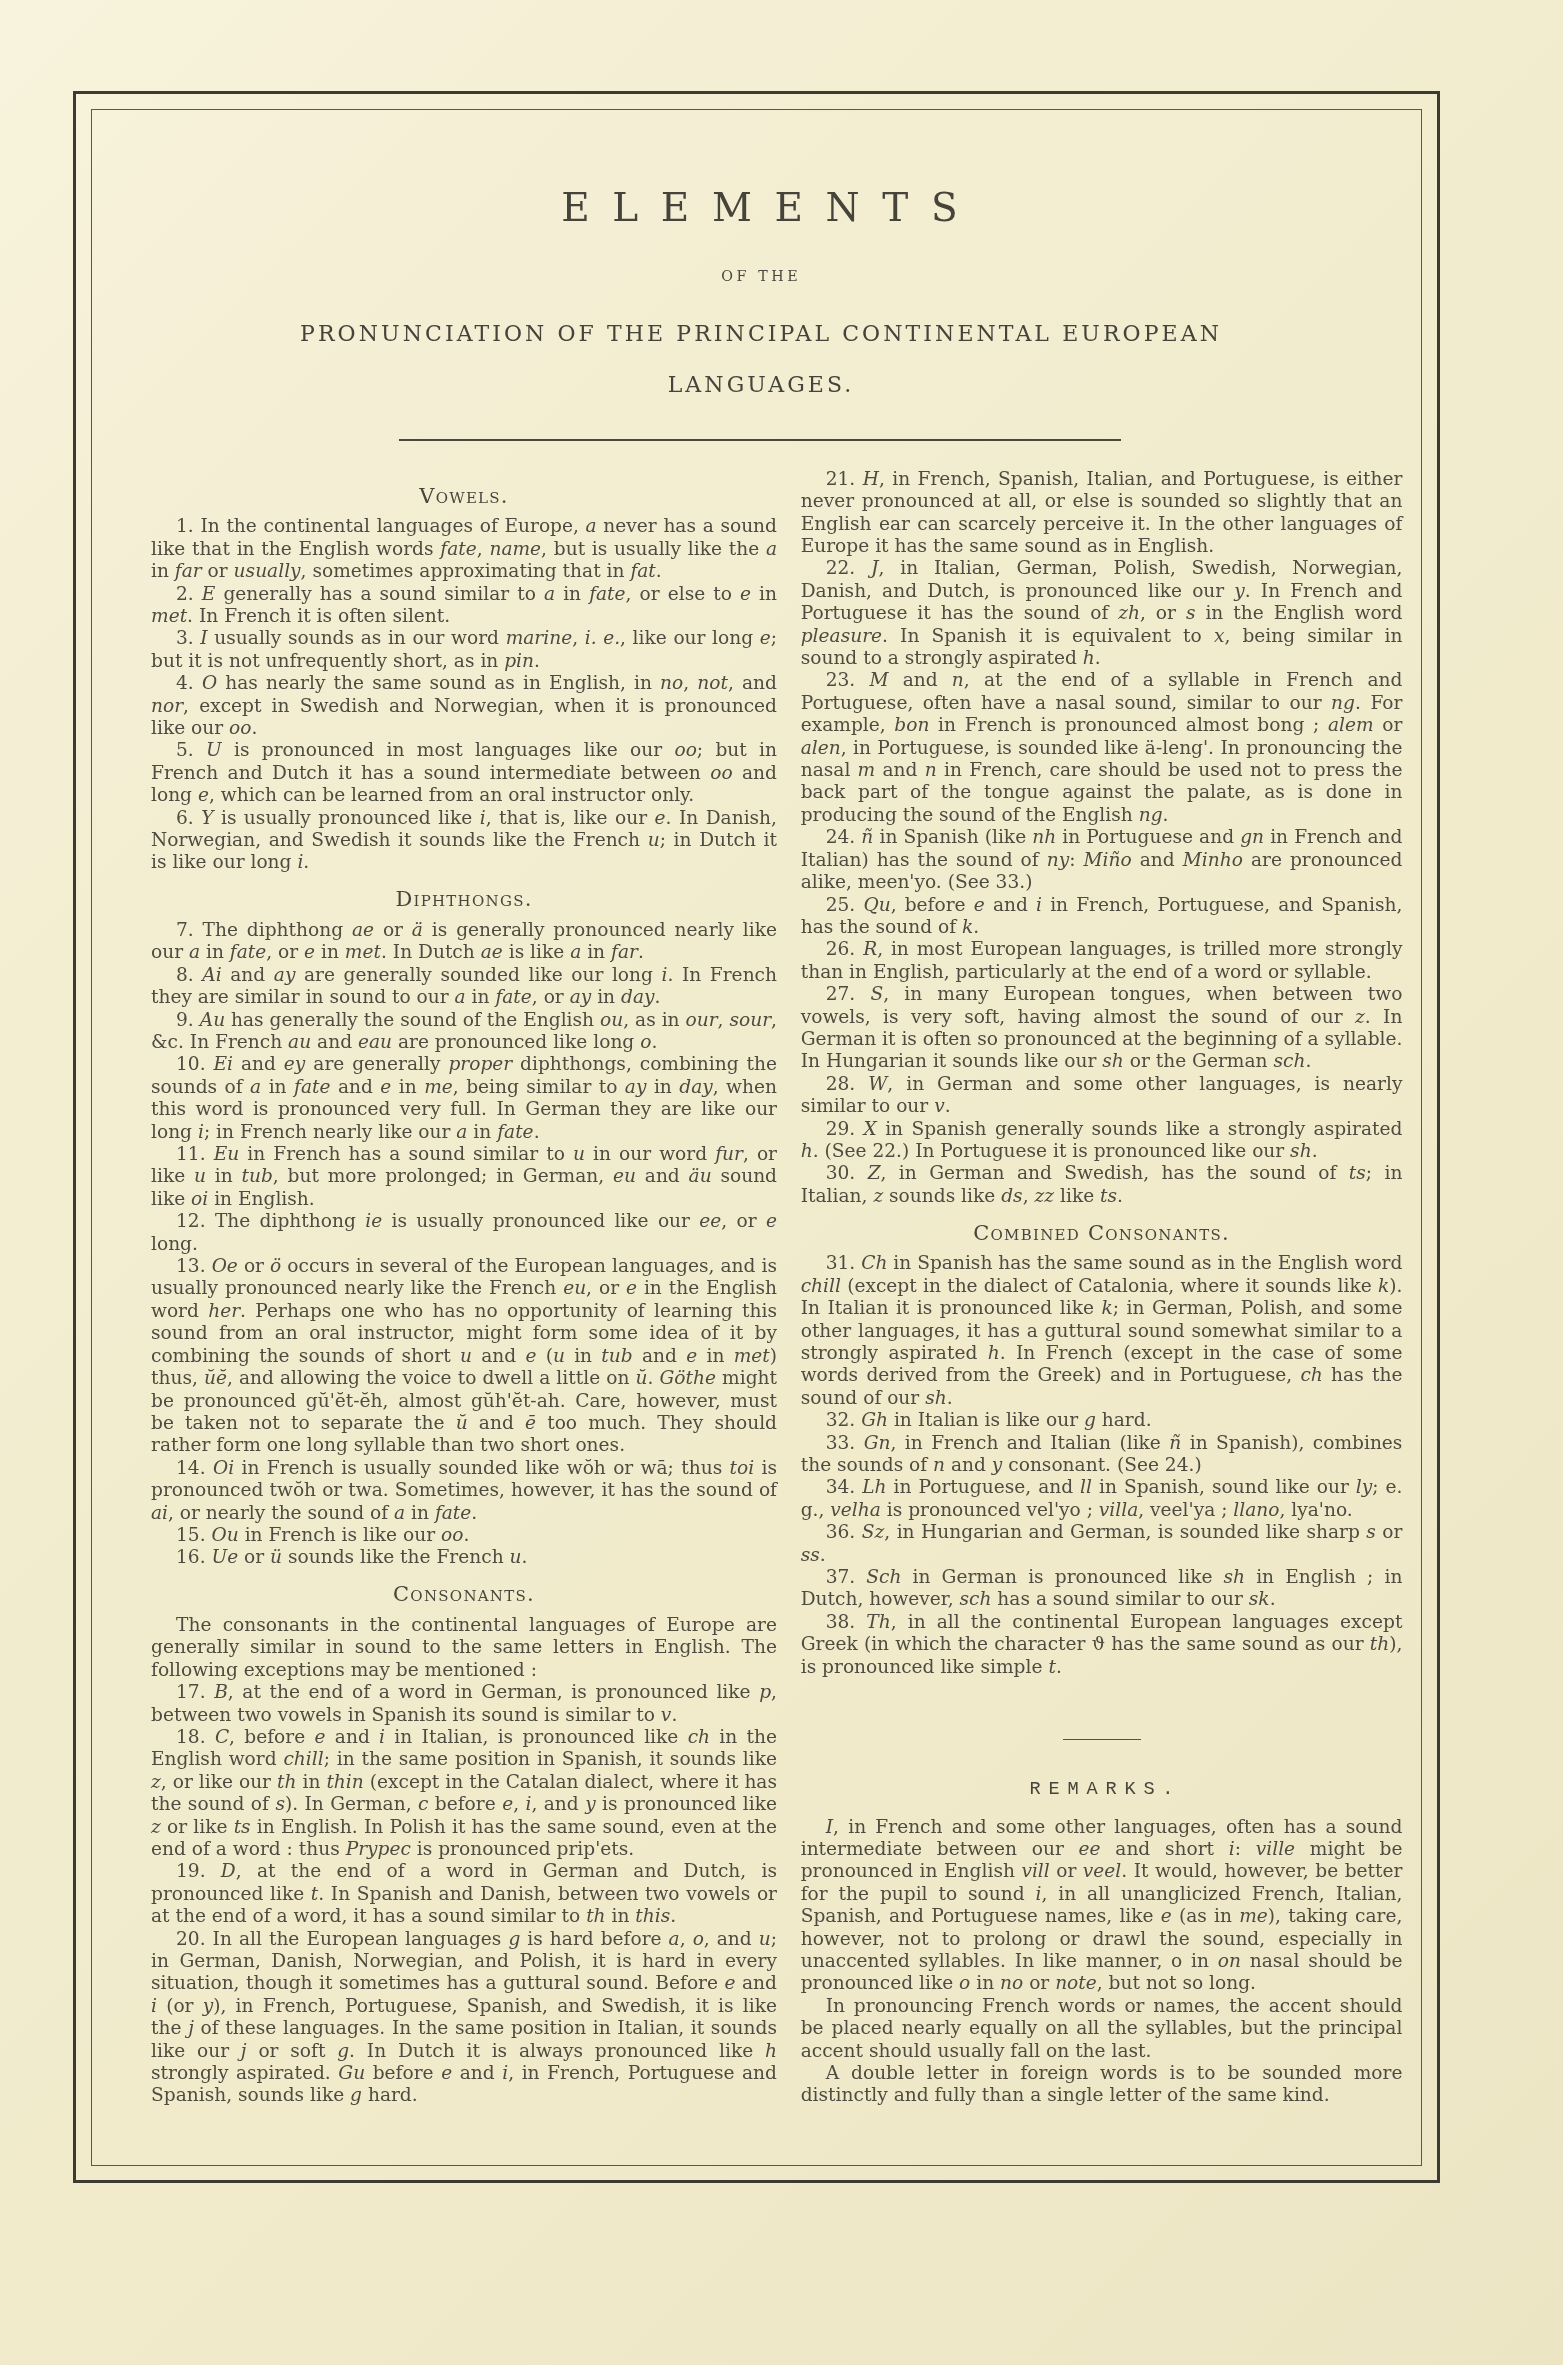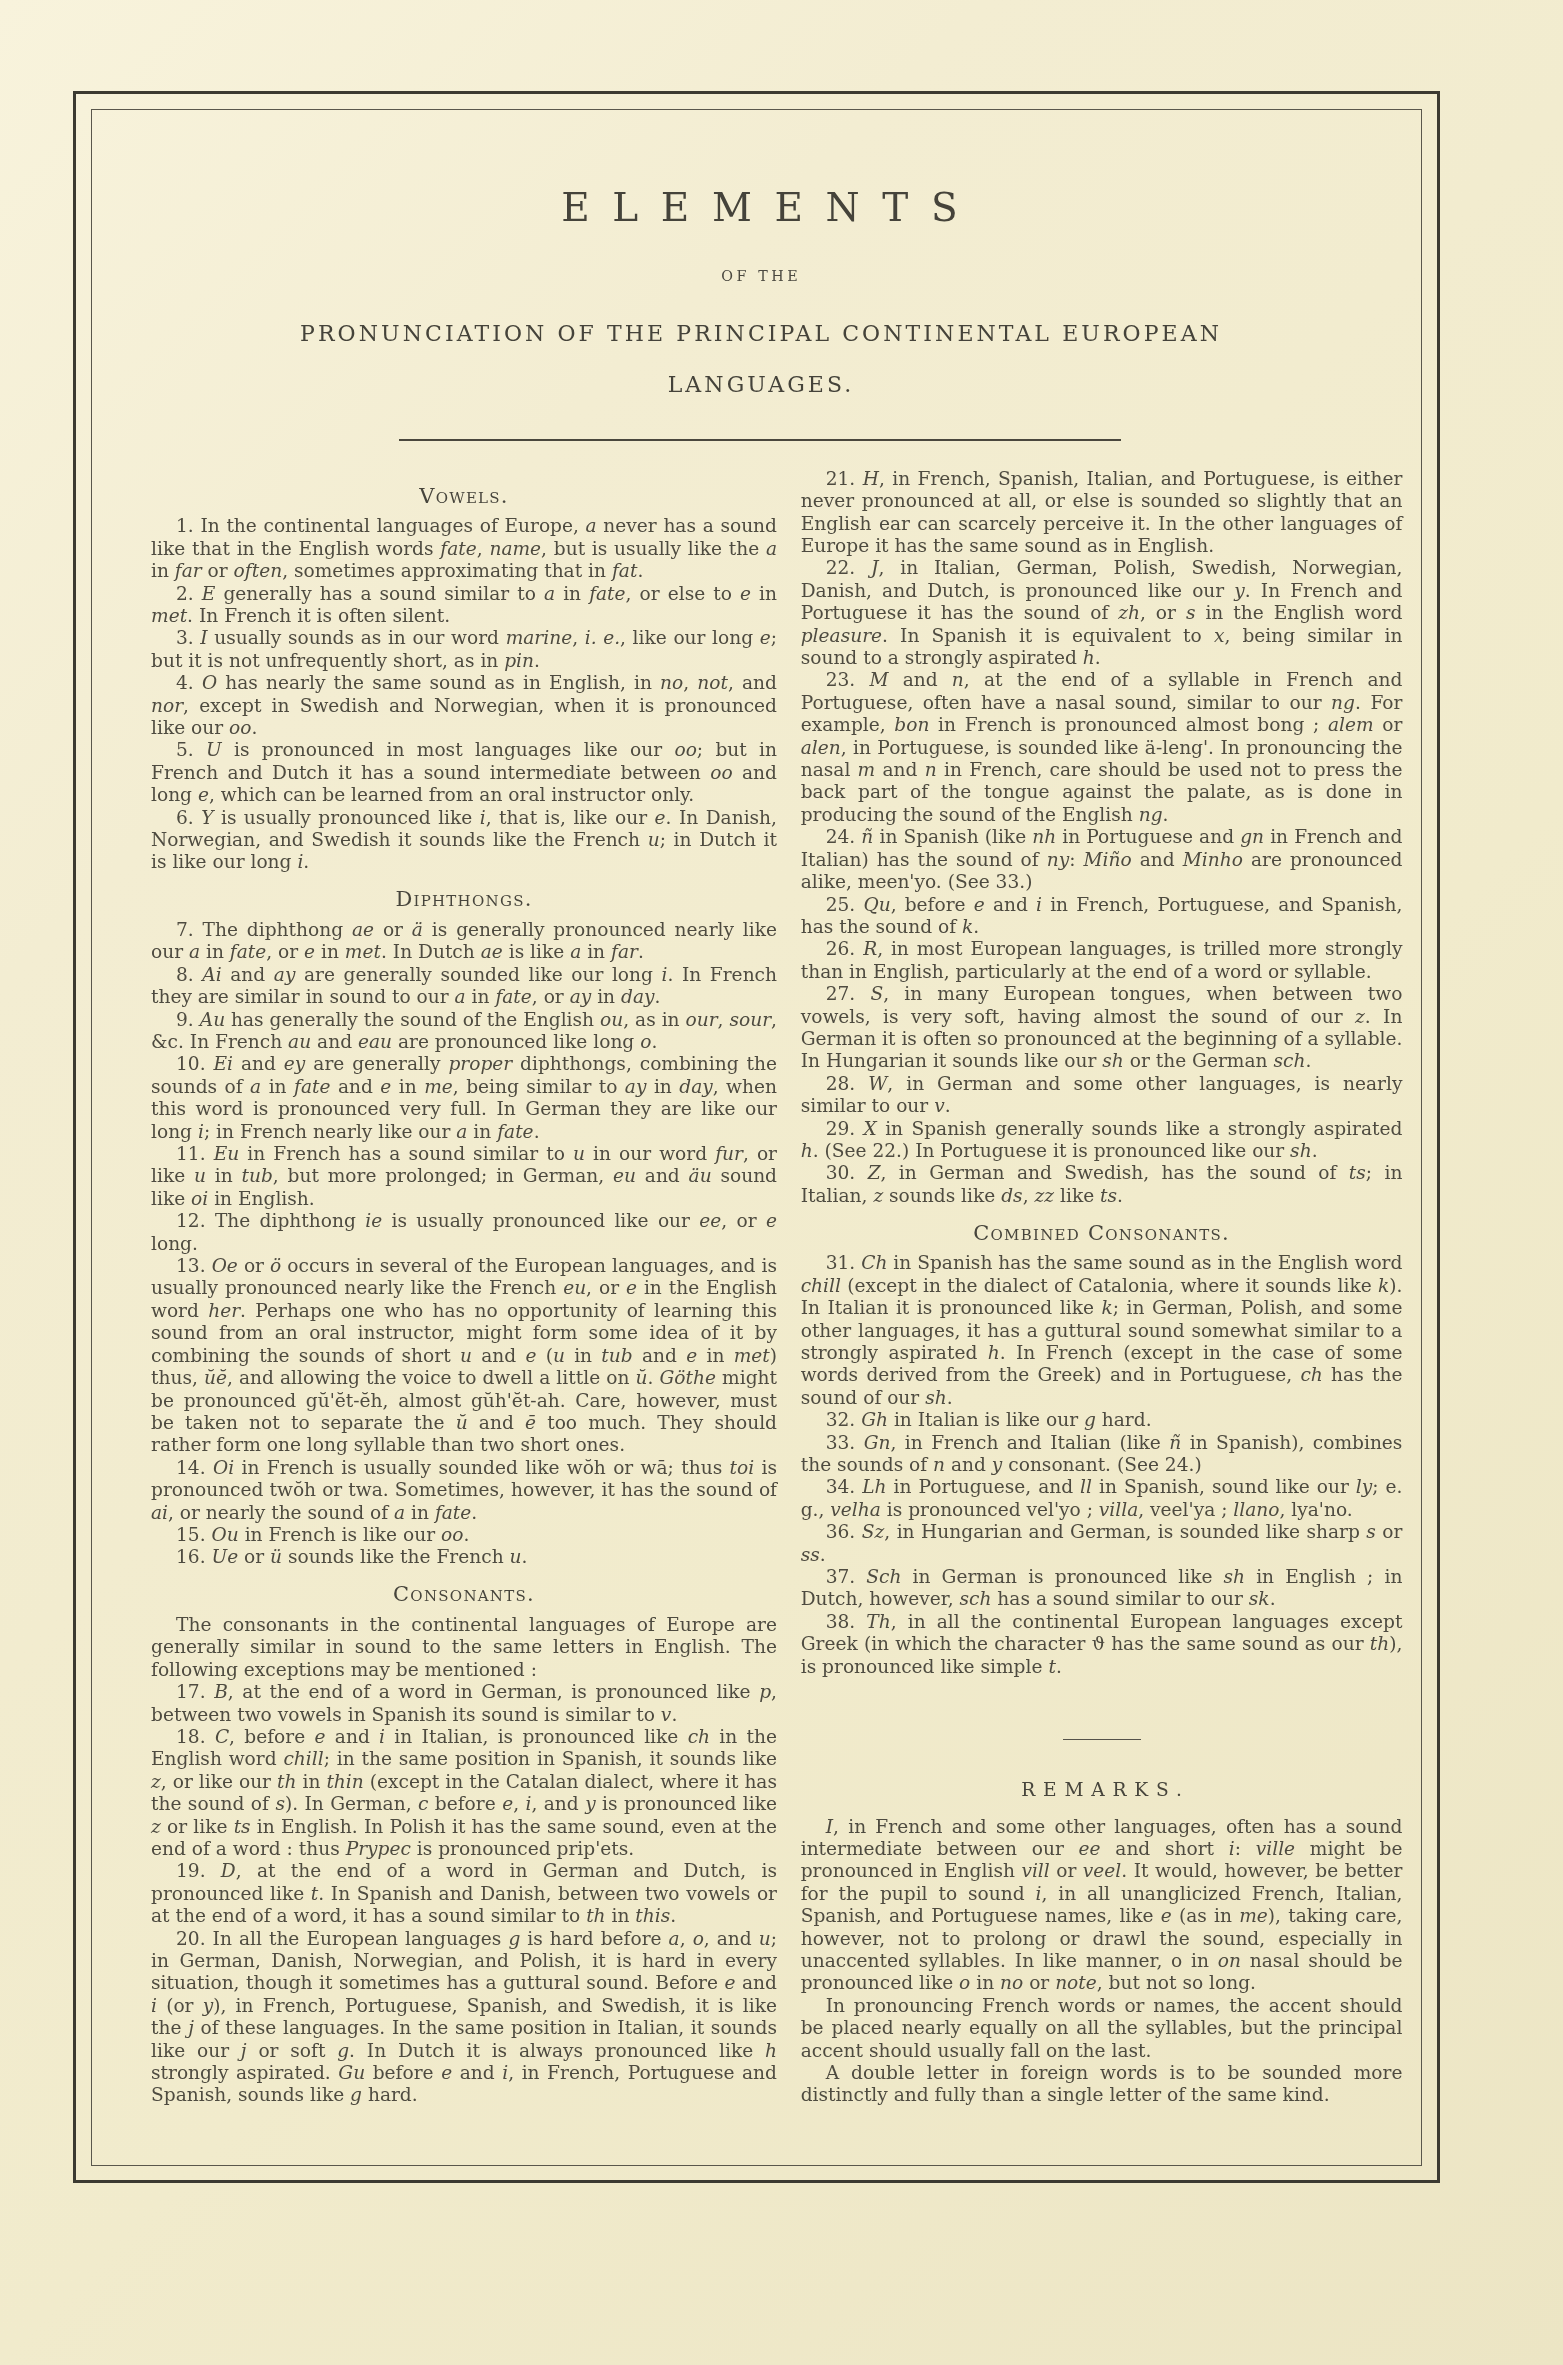--- a/index.html
+++ b/index.html
@@ -49,21 +49,21 @@
   .col-left{width:626px;flex:none;}
   .col-divider{width:1.7px;background:#6e6a5d;margin:3.4px 11px 51px 11px;flex:none;}
   .col-right{flex:1;}
   .sec-heading{
     text-align:center;font-weight:normal;font-variant:small-caps;
     font-size:21px;line-height:25px;margin:13.5px 0 6.7px;letter-spacing:0.06em;
     color:#47453c;text-indent:0;
   }
   .sec-heading.spaced{
     font-variant:normal;text-transform:uppercase;font-size:18.6px;
-    letter-spacing:0.42em;text-indent:0.42em;margin:37px 0 13.5px;
+    letter-spacing:0.42em;text-indent:0.42em;margin:37px 0 13.5px;font-family:Liberation Mono, monospace;
   }
   .para{margin:0;text-indent:25px;}
   .mini-rule{
     width:78px;border:none;border-top:1.7px solid #55524a;
     margin:61px auto 0;
   }
   i{font-style:italic;}
 </style>
 </head>
 <body>
@@ -74,21 +74,21 @@
 <div class="page-content">
   <h1 class="main-title">ELEMENTS</h1>
   <div class="of-the">OF THE</div>
   <h2 class="heading-line">PRONUNCIATION OF THE PRINCIPAL CONTINENTAL EUROPEAN</h2>
   <h2 class="heading-line second">LANGUAGES.</h2>
   <hr class="title-rule">
 
   <div class="columns">
     <div class="col col-left">
         <h3 class="sec-heading">Vowels.</h3>
-        <p class="para">1. In the continental languages of Europe, <i>a</i> never has a sound like that in the English words <i>fate</i>, <i>name</i>, but is usually like the <i>a</i> in <i>far</i> or <i>often</i>, sometimes approximating that in <i>fat</i>.</p>
+        <p class="para">1. In the continental languages of Europe, <i>a</i> never has a sound like that in the English words <i>fate</i>, <i>name</i>, but is usually like the <i>a</i> in <i>far</i> or <i>usually</i>, sometimes approximating that in <i>fat</i>.</p>
         <p class="para">2. <i>E</i> generally has a sound similar to <i>a</i> in <i>fate</i>, or else to <i>e</i> in <i>met</i>.  In French it is often silent.</p>
         <p class="para">3. <i>I</i> usually sounds as in our word <i>marine</i>, <i>i. e.</i>, like our long <i>e</i>; but it is not unfrequently short, as in <i>pin</i>.</p>
         <p class="para">4. <i>O</i> has nearly the same sound as in English, in <i>no</i>, <i>not</i>, and <i>nor</i>, except in Swedish and Norwegian, when it is pronounced like our <i>oo</i>.</p>
         <p class="para">5. <i>U</i> is pronounced in most languages like our <i>oo</i>; but in French and Dutch it has a sound intermediate between <i>oo</i> and long <i>e</i>, which can be learned from an oral instructor only.</p>
         <p class="para">6. <i>Y</i> is usually pronounced like <i>i</i>, that is, like our <i>e</i>.  In Danish, Norwegian, and Swedish it sounds like the French <i>u</i>; in Dutch it is like our long <i>i</i>.</p>
         <h3 class="sec-heading">Diphthongs.</h3>
         <p class="para">7. The diphthong <i>ae</i> or <i>ä</i> is generally pronounced nearly like our <i>a</i> in <i>fate</i>, or <i>e</i> in <i>met</i>.  In Dutch <i>ae</i> is like <i>a</i> in <i>far</i>.</p>
         <p class="para">8. <i>Ai</i> and <i>ay</i> are generally sounded like our long <i>i</i>.  In French they are similar in sound to our <i>a</i> in <i>fate</i>, or <i>ay</i> in <i>day</i>.</p>
         <p class="para">9. <i>Au</i> has generally the sound of the English <i>ou</i>, as in <i>our</i>, <i>sour</i>, &amp;c.  In French <i>au</i> and <i>eau</i> are pronounced like long <i>o</i>.</p>
         <p class="para">10. <i>Ei</i> and <i>ey</i> are generally <i>proper</i> diphthongs, combining the sounds of <i>a</i> in <i>fate</i> and <i>e</i> in <i>me</i>, being similar to <i>ay</i> in <i>day</i>, when this word is pronounced very full.  In German they are like our long <i>i</i>; in French nearly like our <i>a</i> in <i>fate</i>.</p>

